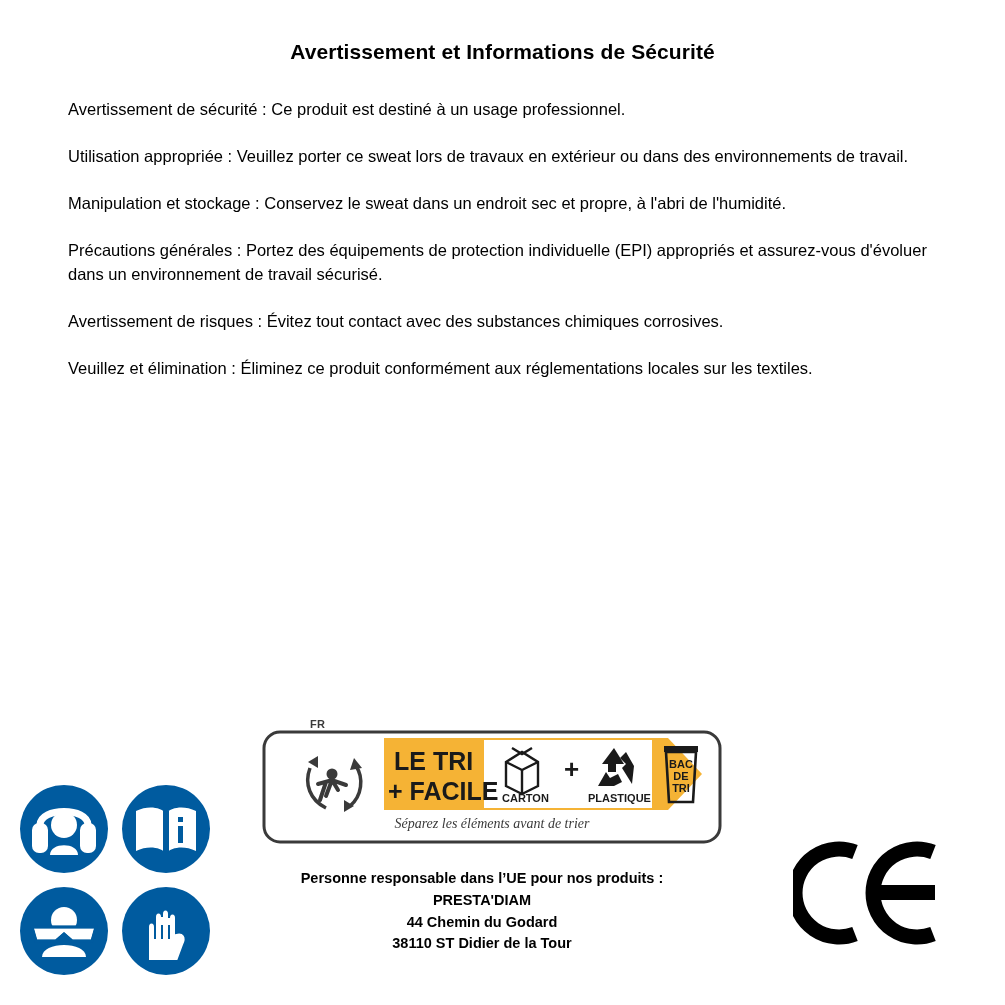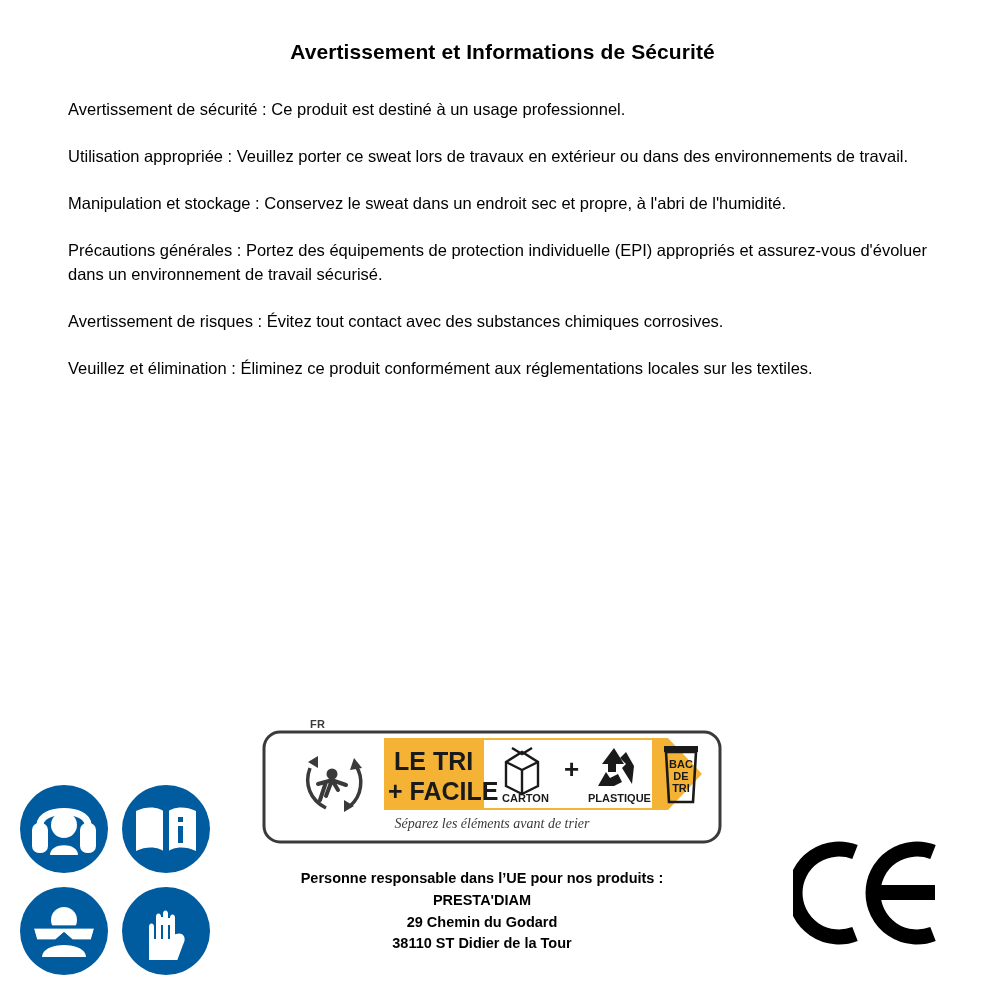--- a/index.html
+++ b/index.html
@@ -210,21 +210,21 @@
       <text x="19" y="48" text-anchor="middle" font-family="Liberation Sans, sans-serif" font-size="11" font-weight="bold" fill="#1a1a1a">TRI</text>
     </g>
 
     <text x="230" y="98" text-anchor="middle" font-family="Liberation Serif, serif" font-size="14" font-style="italic" fill="#3a3a3a">Séparez les éléments avant de trier</text>
   </svg>
 </div>
 
 <div class="responsible">
   <span class="line"><span>Personne responsable dans l’</span><span>UE</span><span> pour nos produits :</span></span>
   <span class="line">PRESTA'DIAM</span>
-  <span class="line">29 Chemin du Godard</span>
+  <span class="line">44 Chemin du Godard</span>
   <span class="line">38110 ST Didier de la Tour</span>
 </div>
 
 <div class="ce-mark">
   <svg viewBox="0 0 150 110" xmlns="http://www.w3.org/2000/svg" width="150" height="110">
 
     <path d="M62 14 A44 44 0 1 0 62 96" stroke="#000000" stroke-width="15" fill="none"></path>
 
     <path d="M140 14 A44 44 0 1 0 140 96" stroke="#000000" stroke-width="15" fill="none"></path>
     <rect x="84" y="47" width="58" height="15" fill="#000000"></rect>

